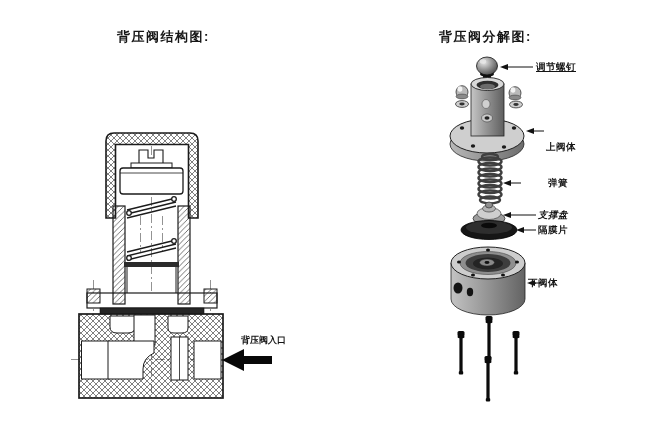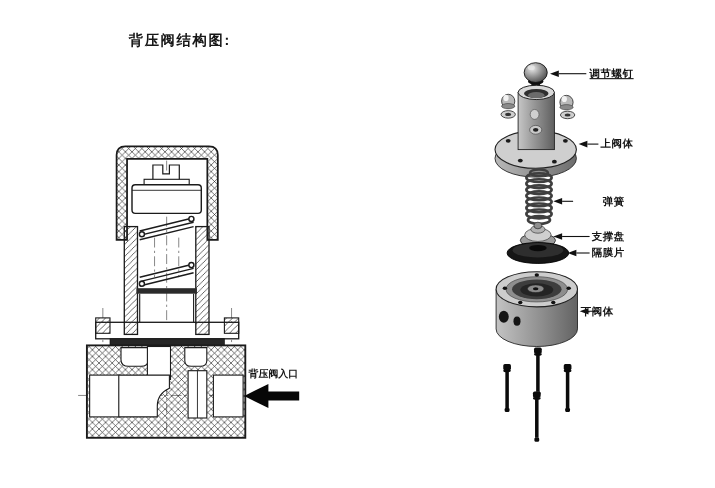--- a/index.html
+++ b/index.html
@@ -12,26 +12,26 @@
     position:absolute;font-size:13px;font-weight:700;letter-spacing:1.5px;
     color:#161616;white-space:nowrap;
   }
   [data-name="structure-title"]{left:117px;top:28px;}
   [data-name="exploded-title"]{left:439px;top:28px;}
   .part-label{
     position:absolute;font-size:9.5px;font-weight:700;letter-spacing:0.5px;
     color:#141414;white-space:nowrap;
   }
   [data-name="adjusting-screw-label"]{left:536px;top:61px;text-decoration:underline;}
-  [data-name="upper-valve-body-label"]{left:546px;top:125px;}
+  [data-name="upper-valve-body-label"]{left:546px;top:141px;}
   [data-name="spring-label"]{left:548px;top:177px;}
-  [data-name="support-plate-label"]{left:538px;top:209px;}
+  [data-name="support-plate-label"]{left:538px;top:209px;font-style:italic;}
   [data-name="diaphragm-label"]{left:538px;top:224px;}
   [data-name="lower-valve-body-label"]{left:528px;top:277px;}
-  [data-name="inlet-label"]{left:226px;top:334px;font-size:9px;letter-spacing:0;}
+  [data-name="inlet-label"]{left:241px;top:334px;font-size:9px;letter-spacing:0;}
   .cl{stroke:#777;stroke-width:0.8;stroke-dasharray:9 3 2 3;fill:none;}
 </style>
 </head>
 <body>
 
 <div class="stage" data-name="valve-diagram-page">
 
   <svg width="650" height="444" viewBox="0 0 650 444" data-name="diagram-canvas">
     <defs>
       <pattern id="hatch" width="5.5" height="5.5" patternUnits="userSpaceOnUse">
@@ -256,20 +256,21 @@
         </g>
         <g data-name="lower-valve-body-leader">
           <polygon points="527,283 535,280 535,286" fill="#111" stroke="none"></polygon>
           <line x1="535" y1="283" x2="544" y2="283"></line>
         </g>
       </g>
     </g>
   </svg>
 
   <div class="title" data-name="structure-title">背压阀结构图:</div>
+  <div class="title" data-name="exploded-title">背压阀分解图:</div>
 
   <div class="part-label" data-name="inlet-label">背压阀入口</div>
 
   <div class="part-label" data-name="adjusting-screw-label">调节螺钉</div>
   <div class="part-label" data-name="upper-valve-body-label">上阀体</div>
   <div class="part-label" data-name="spring-label">弹簧</div>
   <div class="part-label" data-name="support-plate-label">支撑盘</div>
   <div class="part-label" data-name="diaphragm-label">隔膜片</div>
   <div class="part-label" data-name="lower-valve-body-label">下阀体</div>
 </div>

